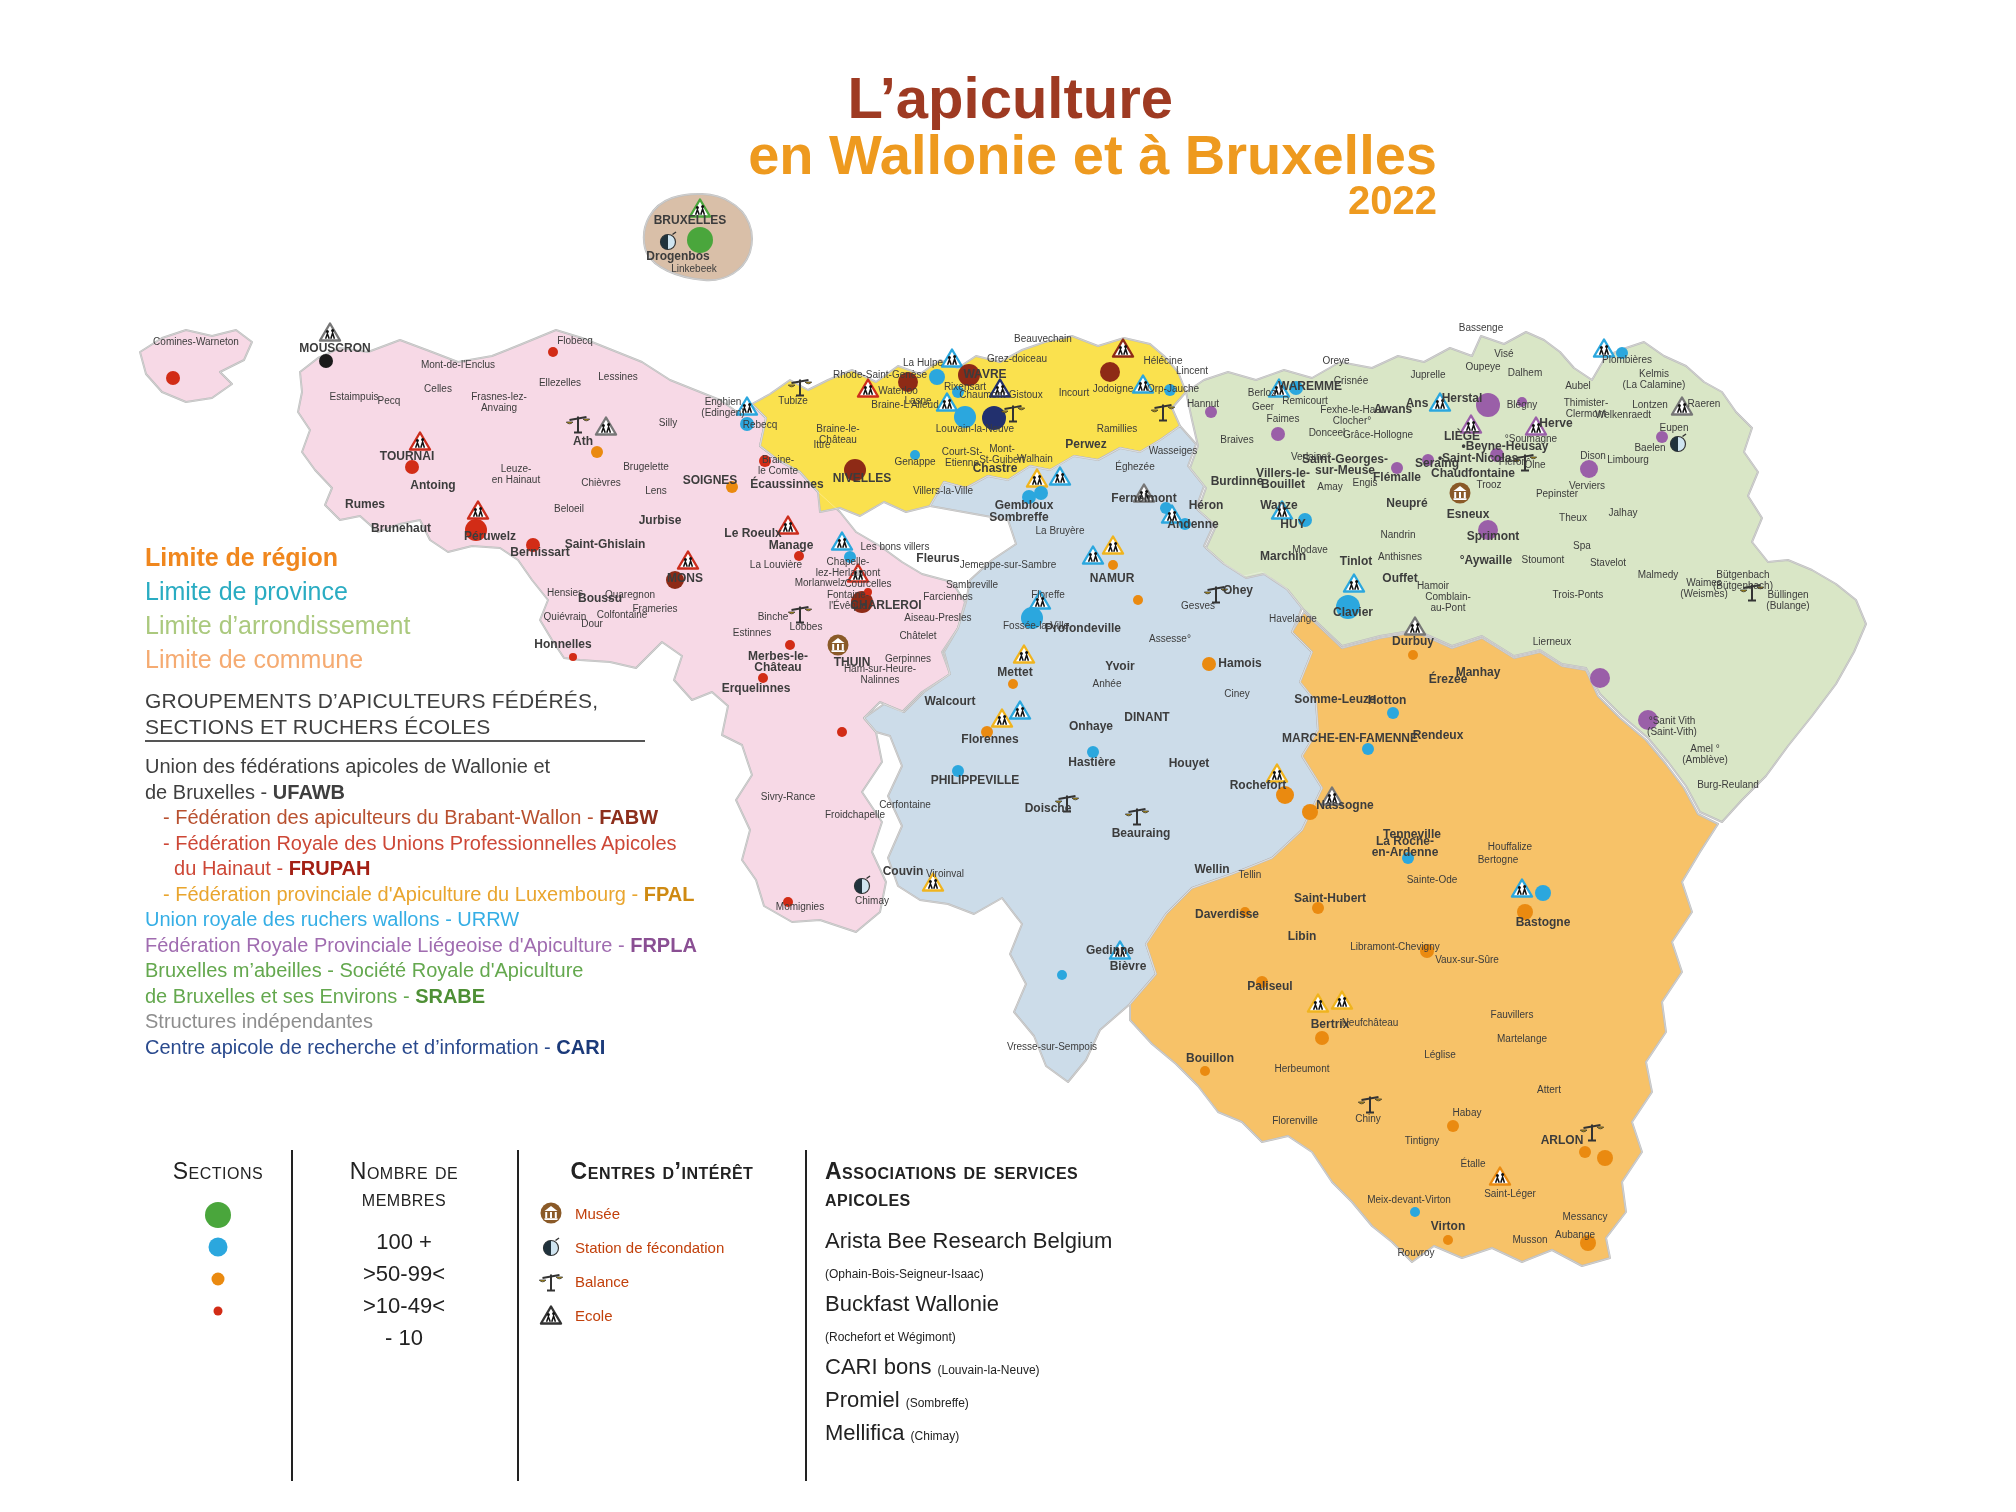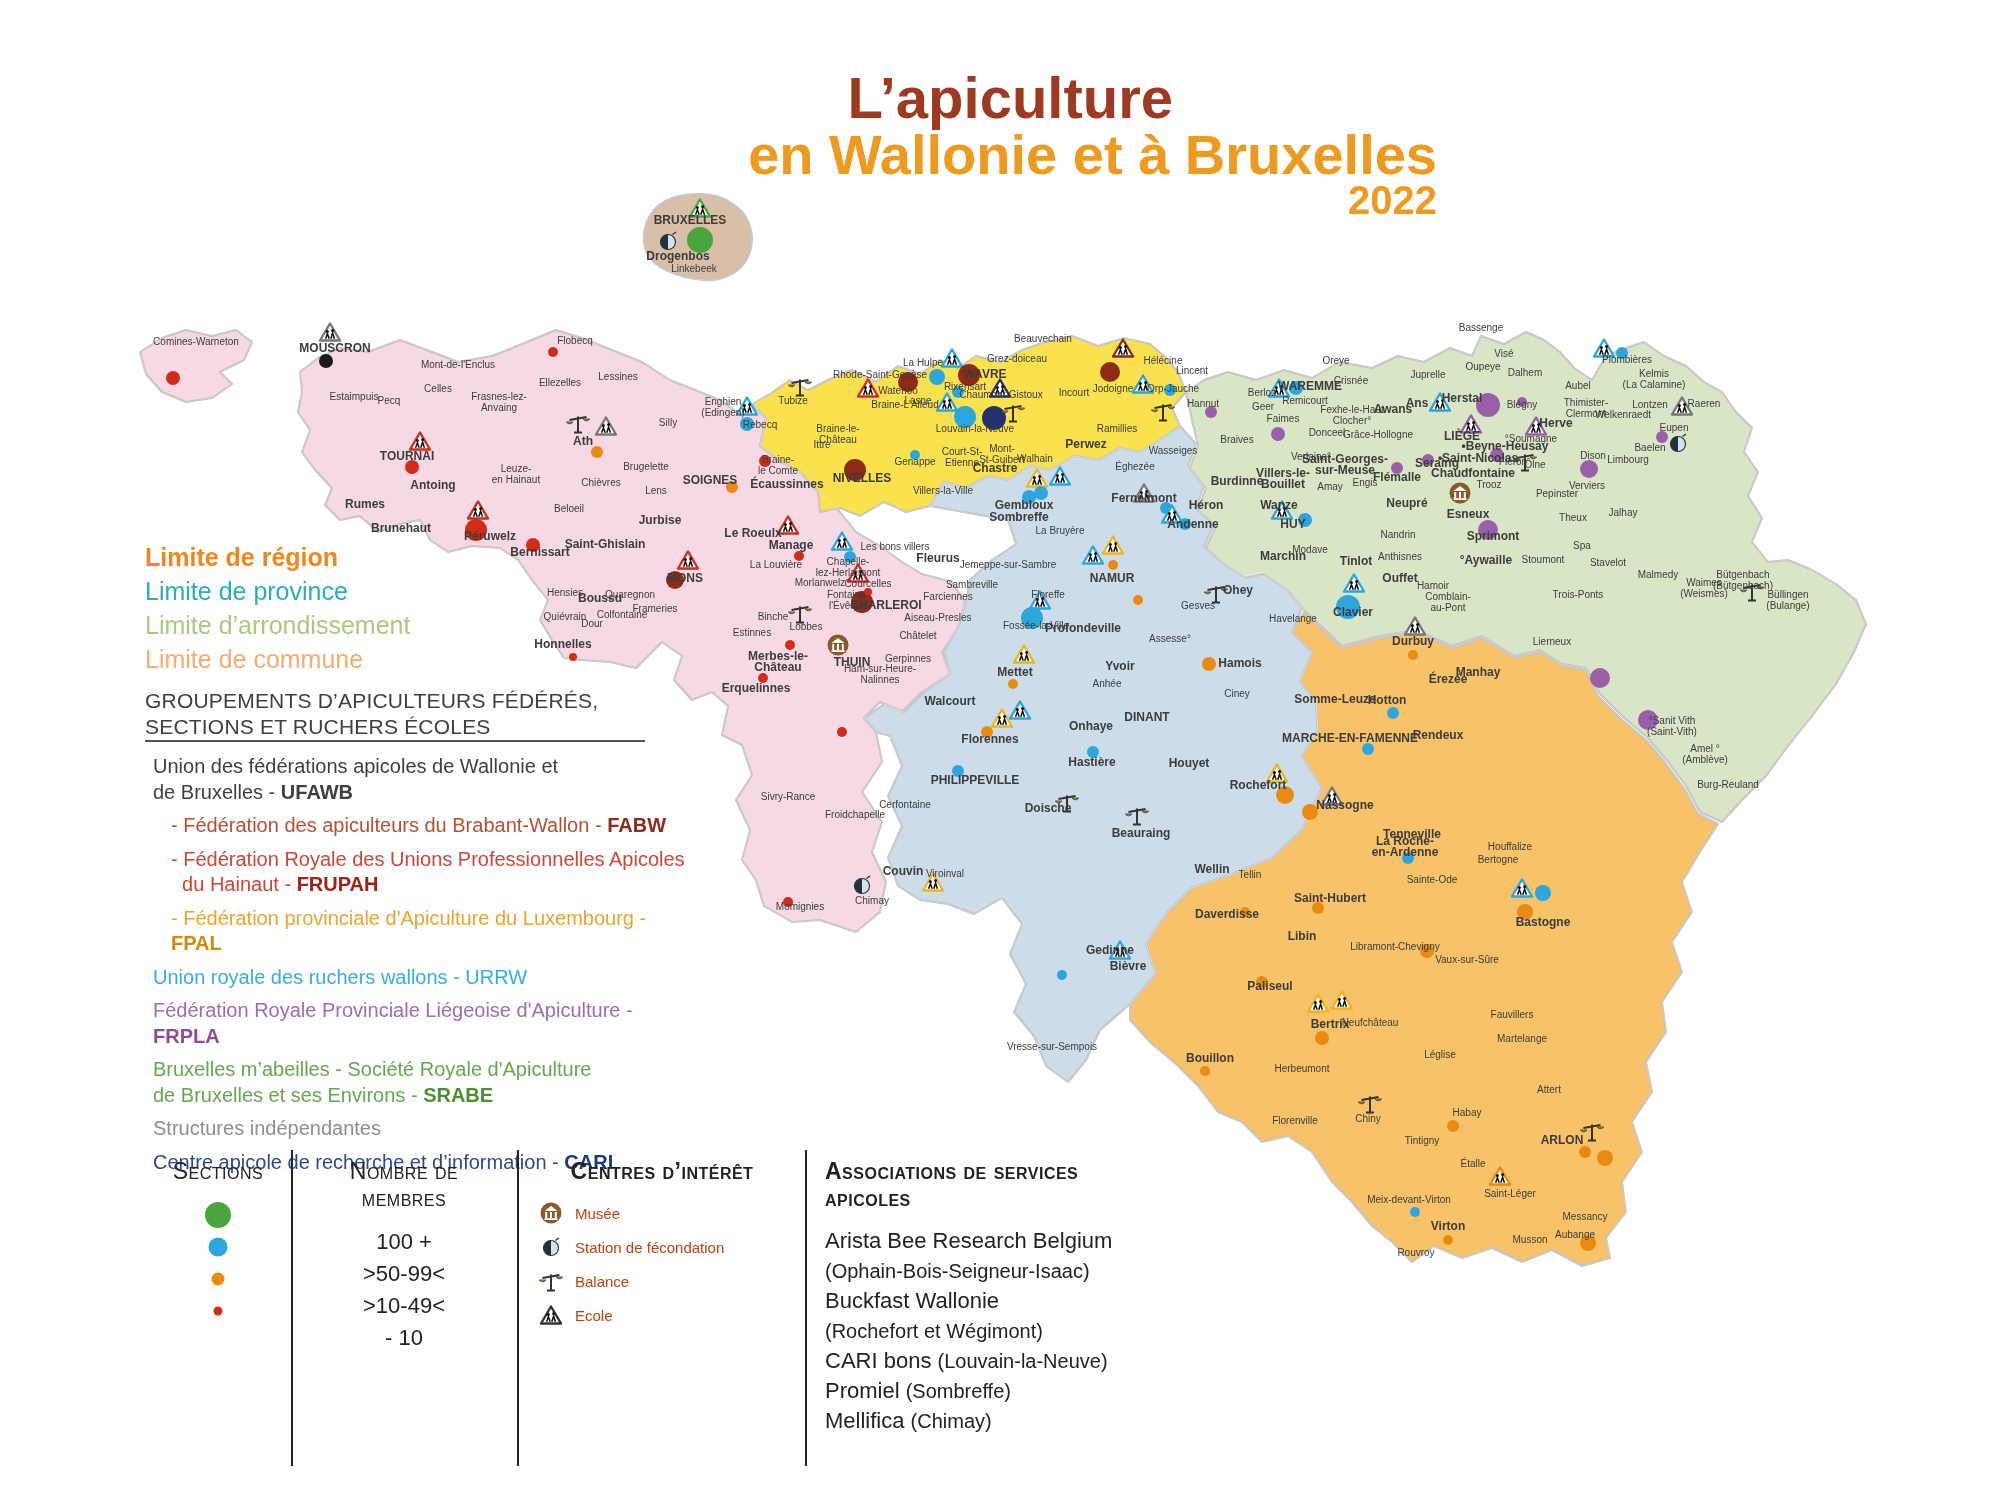--- a/index.html
+++ b/index.html
@@ -8,37 +8,37 @@
   #map-svg{position:absolute;left:0;top:0;z-index:1;}
   .hdr{position:absolute;z-index:3;font-weight:bold;white-space:nowrap;}
   #title1{top:64px;right:843px;font-size:58px;color:#9e3a22;}
   #title2{top:122px;right:579px;font-size:56px;color:#ee9a1f;}
   #title-year{top:178px;right:579px;font-size:40px;color:#ee9a1f;}
   #limits-legend{position:absolute;left:145px;top:540px;z-index:3;font-size:25px;line-height:34px;}
   #groupements{position:absolute;left:145px;top:688px;z-index:3;width:560px;}
   #groupements .ghead{font-size:21px;color:#3f3f3f;line-height:26px;letter-spacing:.2px;
      border-bottom:2px solid #555;width:500px;}
   #groupements .entries{margin-top:12px;font-size:20px;line-height:25.5px;white-space:pre-wrap;}
-  .entry{margin:8px;}
+  .entry{margin:0;}
   .ind{padding-left:18px;}
   #bottom-legend{position:absolute;left:145px;top:1150px;z-index:3;display:flex;align-items:stretch;}
   .blcol{padding:8px 18px 30px 18px;}
   .blcol + .blcol{border-left:2px solid #222;}
   .blhead{font-variant:small-caps;font-size:23px;color:#222;text-align:center;margin-bottom:14px;letter-spacing:.5px;}
   .bold{font-weight:bold;}
   #col-sections{width:110px;}
   #col-membres{width:190px;padding-left:16px;}
   #col-centres{width:250px;}
   #col-assoc{width:330px;}
   .dotrow{display:flex;justify-content:center;align-items:center;}
   .memval{font-size:22px;color:#222;text-align:center;}
   .centitem{display:flex;align-items:center;font-size:15px;color:#c2410c;margin-bottom:6px;}
   .centitem svg{margin-right:10px;flex:0 0 auto;}
   .assocline{font-size:22px;color:#222;line-height:30px;}
-  .assocsub{font-size:20px;}
+  .assocsub{font-size:12px;}
   .blhead.left{text-align:left;}
 </style>
 </head>
 <body>
 
 <div id="page">
   <svg id="map-svg" width="2016" height="1512" viewBox="0 0 2016 1512">
       <path d="M140,352 L162,338 L186,330 L212,336 L236,330 L252,342 L244,360 L220,372 L232,384 L212,398 L186,402 L162,392 L146,374 Z" fill="#f7d9e6" stroke="#bdbdbd" stroke-width="2" stroke-linejoin="round"></path>
       <path d="M300,372 L318,358 L340,348 L368,352 L400,340 L432,352 L458,362 L492,356 L522,344 L556,330 L582,338 L612,350 L642,362 L670,380 L700,392 L720,400 L740,414 L752,404 L766,418 L760,446 L778,460 L800,472 L818,492 L840,512 L856,532 L880,546 L902,562 L922,574 L952,582 L965,602 L958,628 L942,652 L950,674 L922,692 L902,712 L880,702 L864,718 L876,732 L882,762 L862,792 L882,822 L872,852 L886,882 L880,912 L856,932 L820,920 L792,922 L764,906 L756,880 L742,860 L750,830 L736,800 L752,775 L742,745 L722,735 L728,706 L712,692 L692,700 L674,680 L682,656 L662,642 L636,668 L610,662 L580,660 L564,658 L552,640 L540,620 L548,600 L532,580 L518,560 L500,548 L472,546 L448,552 L430,540 L420,520 L400,524 L378,532 L360,516 L340,520 L325,505 L332,488 L315,470 L302,452 L310,430 L298,412 L302,392 Z" fill="#f7d9e6" stroke="#bdbdbd" stroke-width="2" stroke-linejoin="round"></path>
       <path d="M645,248 C640,225 652,205 672,198 C690,192 715,192 730,202 C748,212 756,232 750,252 C744,270 726,282 704,280 C680,278 650,268 645,248 Z" fill="#d9bfa8" stroke="#bdbdbd" stroke-width="2" stroke-linejoin="round"></path>

